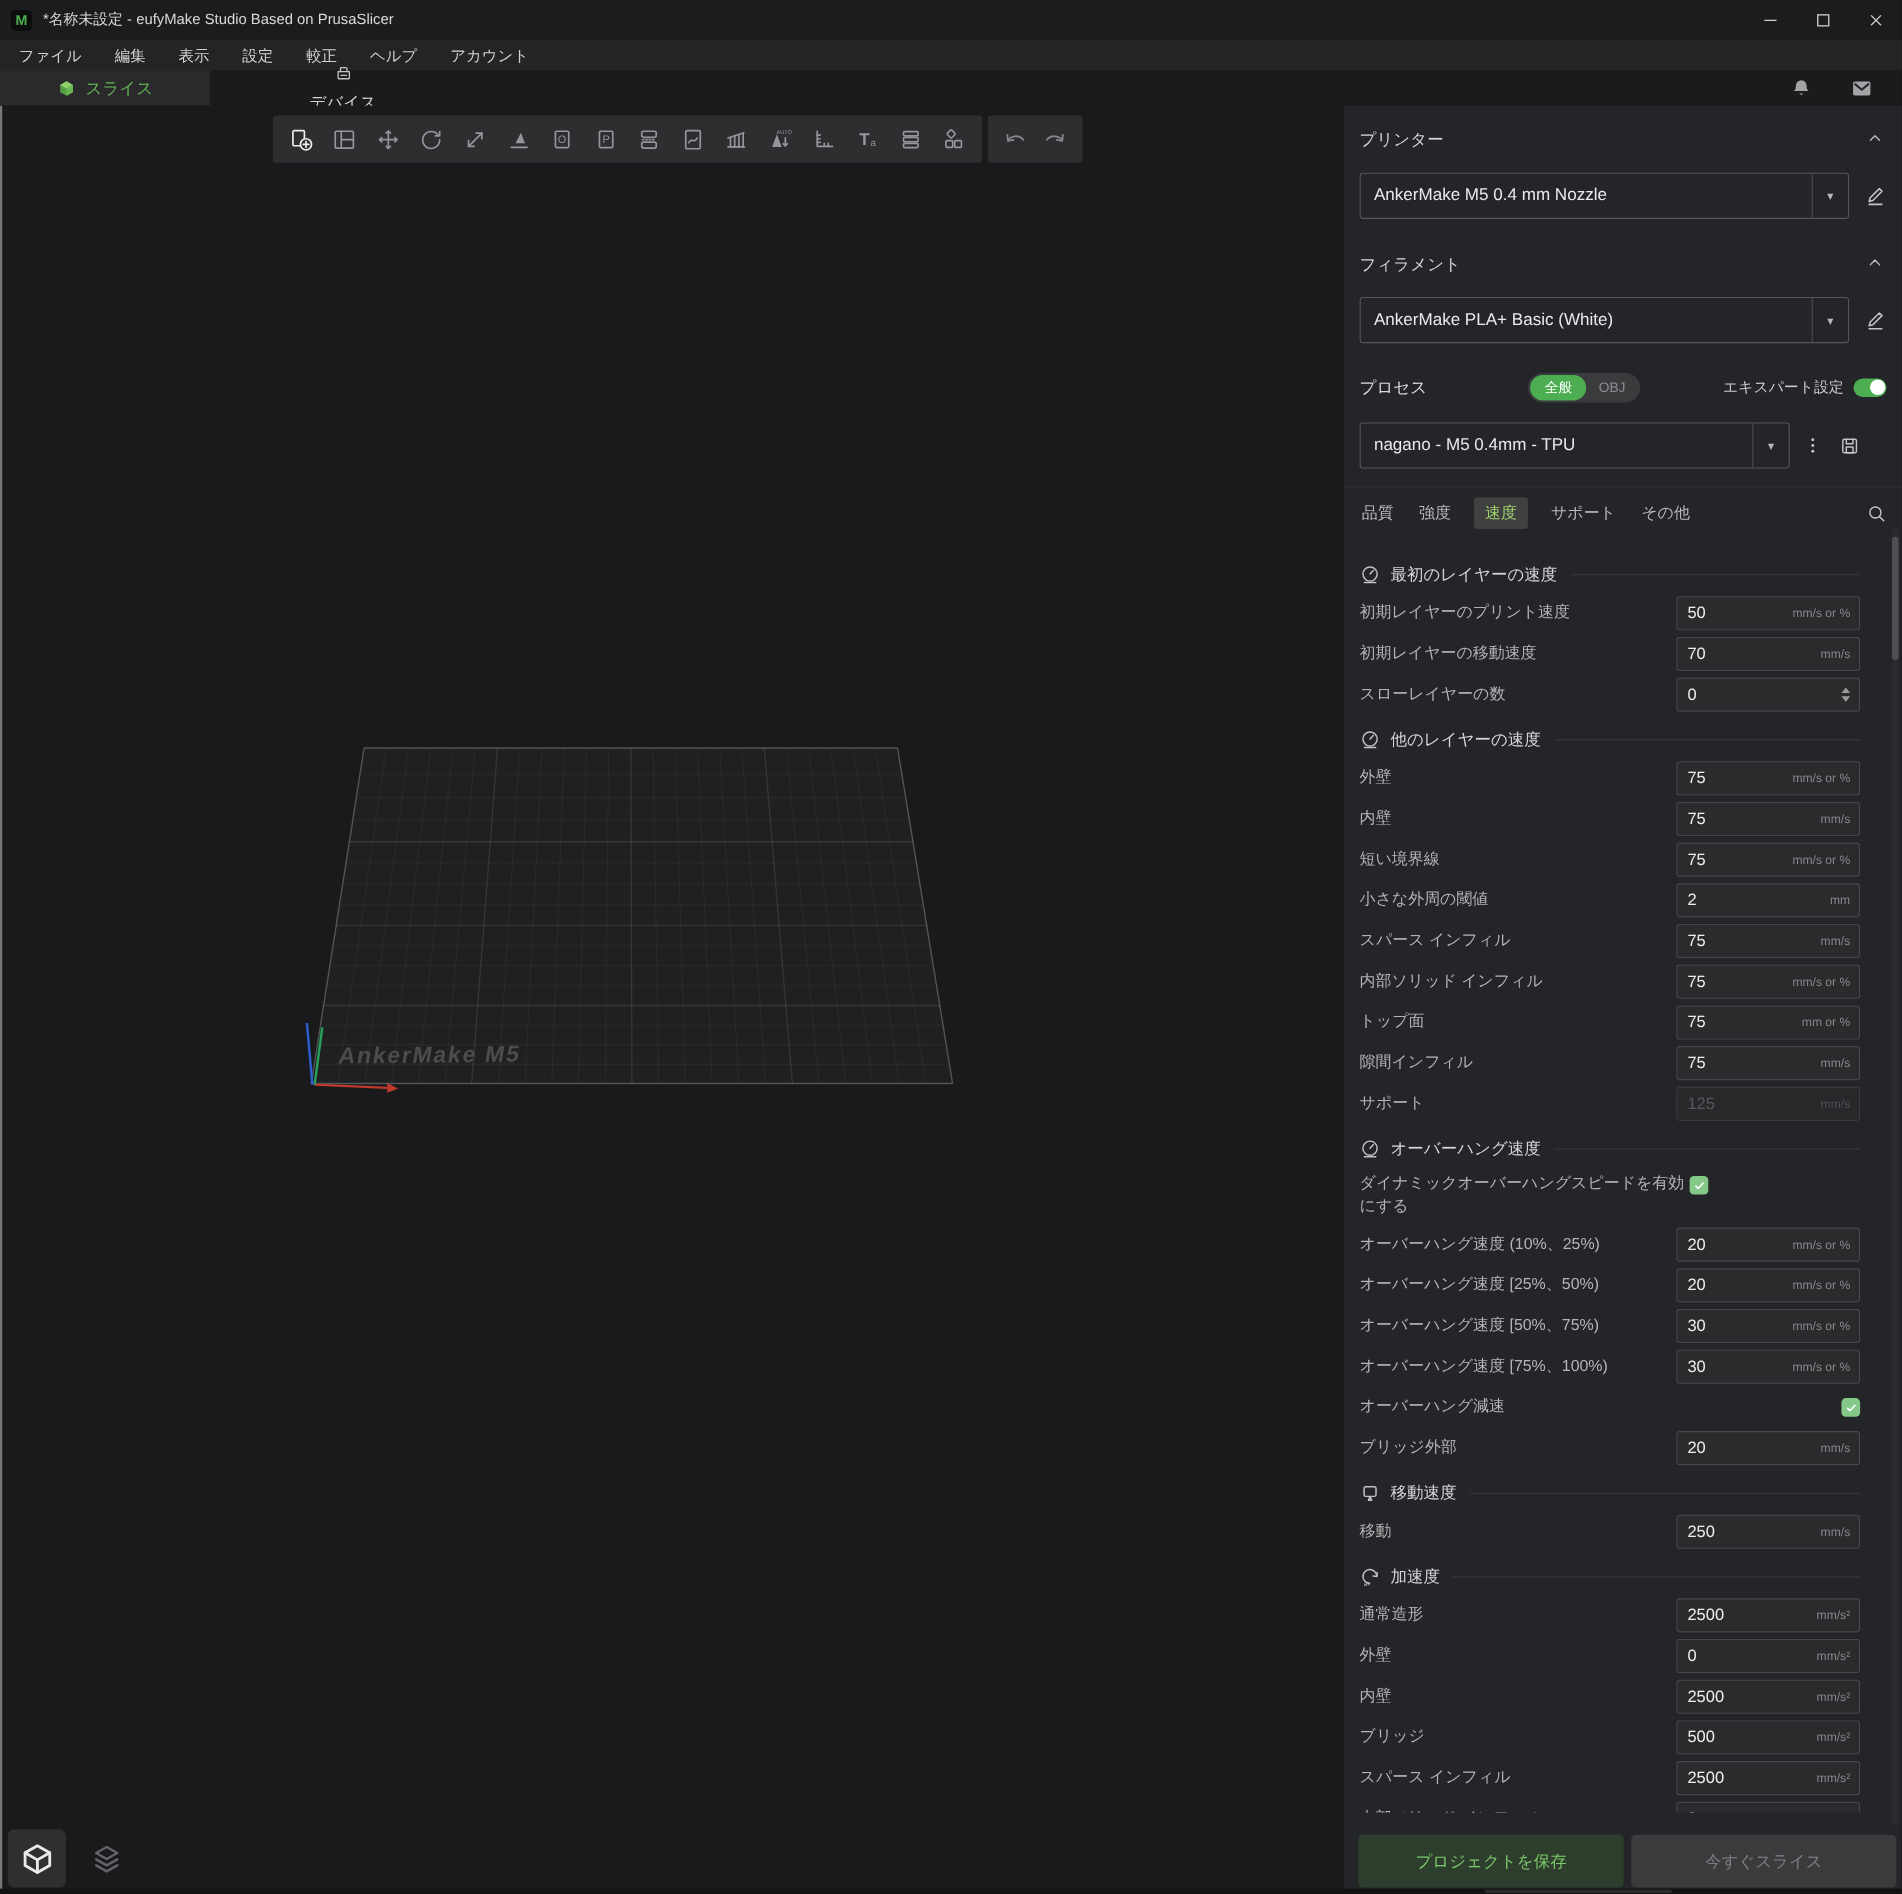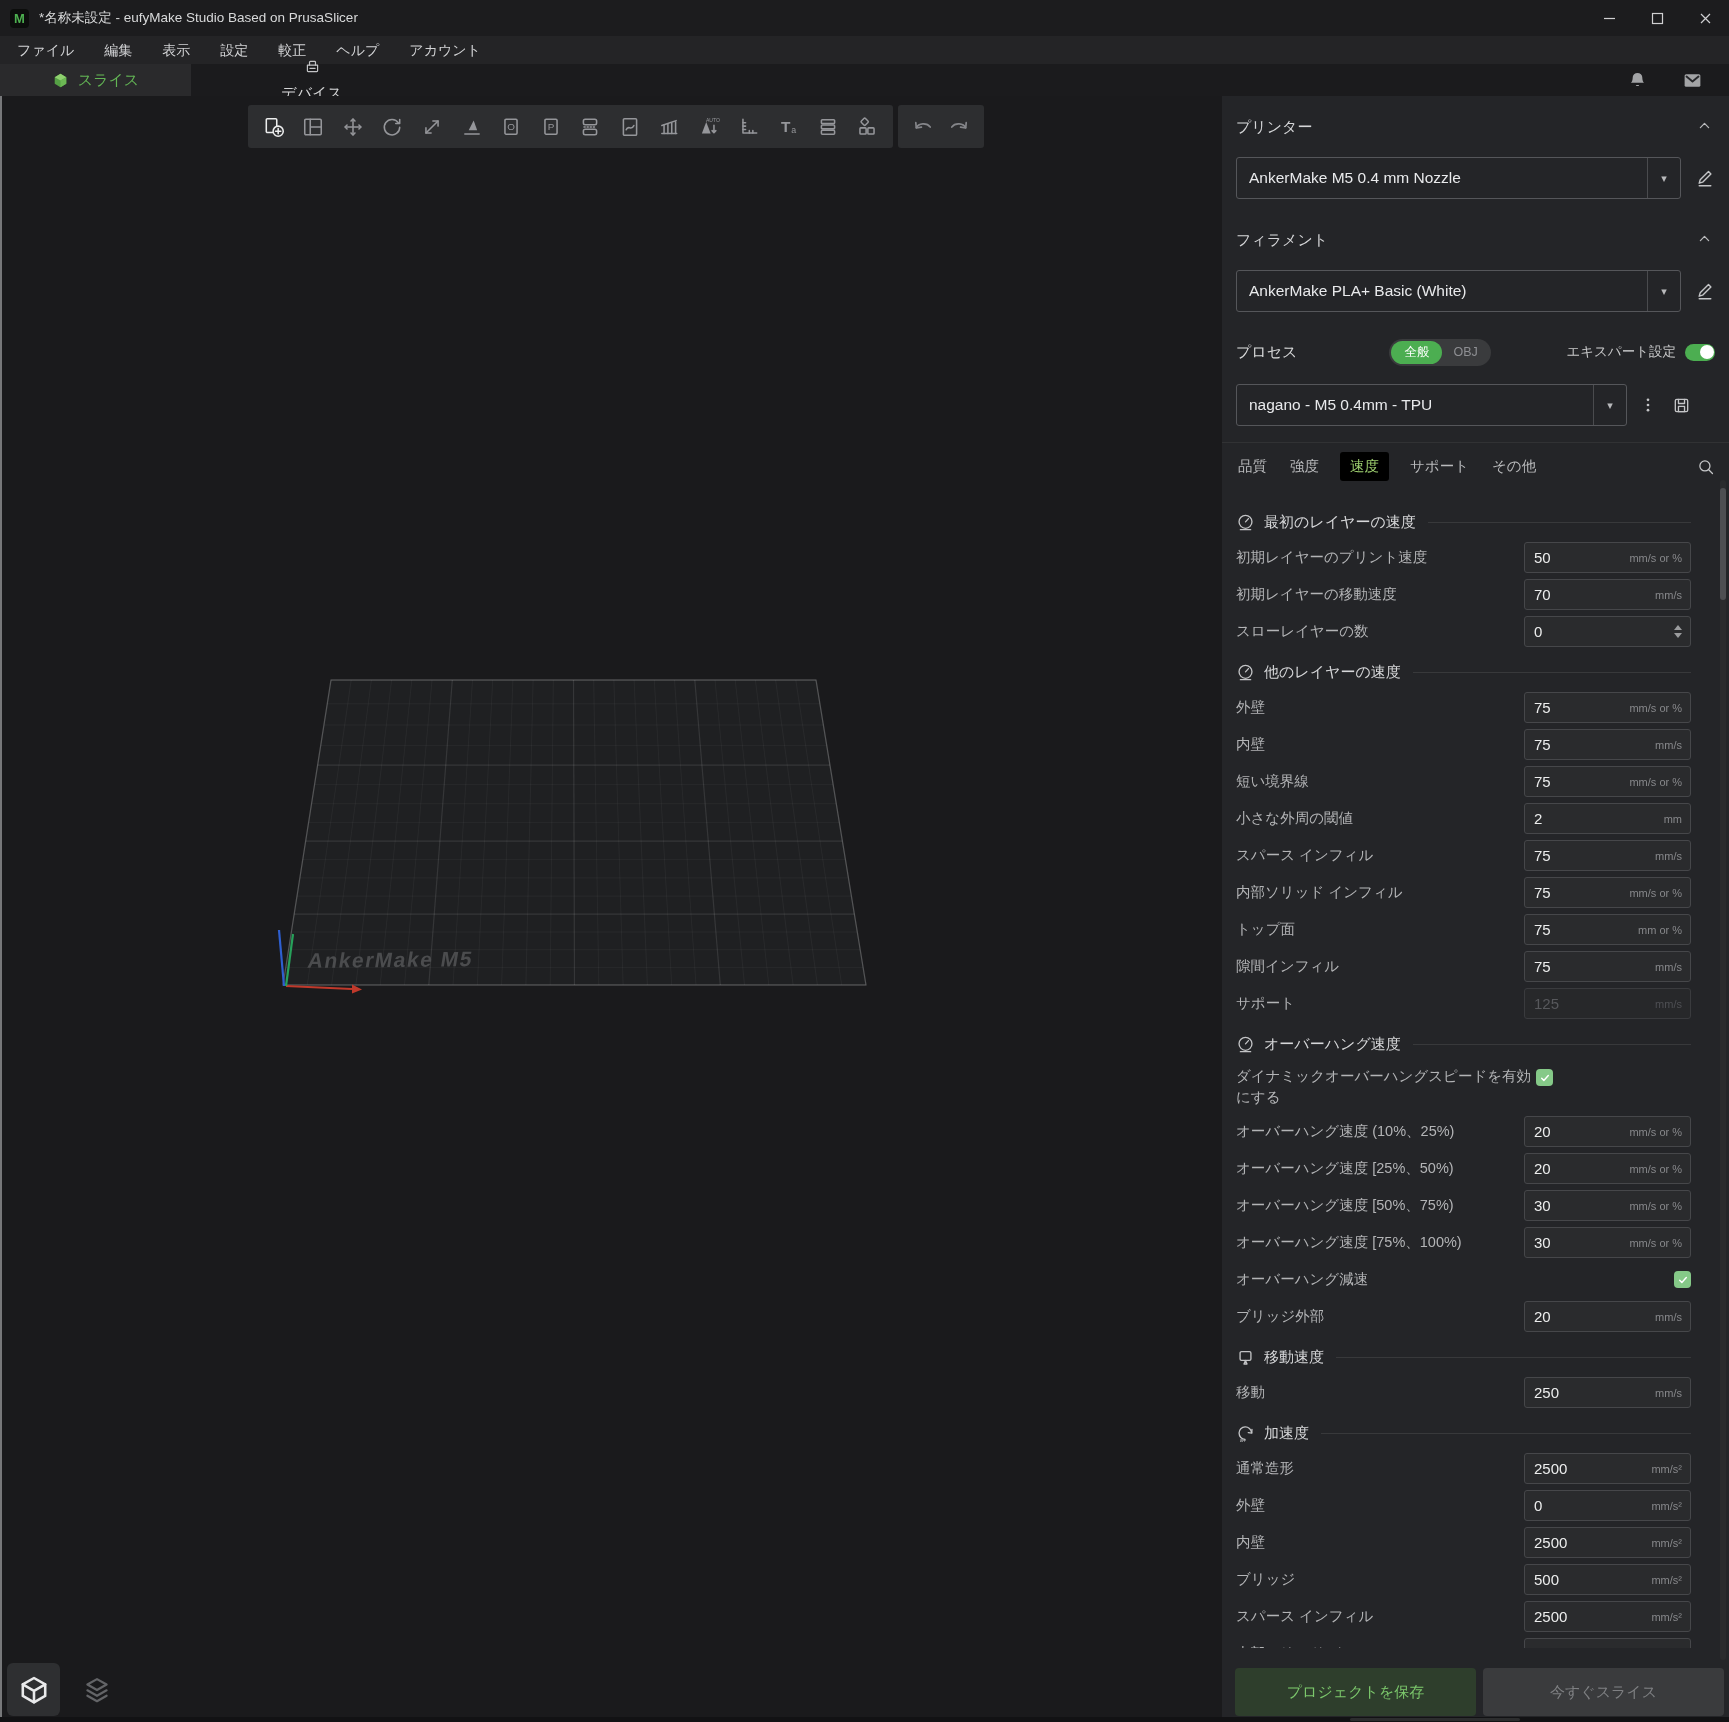--- a/index.html
+++ b/index.html
@@ -85,21 +85,21 @@
   .toggle{margin-left:9px;width:30px;height:17px;border-radius:999px;background:#4cae51;position:relative;}
   .toggle .knob{position:absolute;right:1.5px;top:1.5px;width:14px;height:14px;border-radius:50%;background:#fff;}
 
   .proc-ddrow{margin:18px 14px 0;display:flex;align-items:center;}
   .proc-ddrow .dd{flex:none;width:391px;}
   .kebab{width:18px;height:18px;color:#c4c5c7;margin-left:12px;}
   .floppy{width:19px;height:19px;color:#c4c5c7;margin-left:15px;}
 
   .tabs-row{margin-top:16px;border-top:1px solid #313234;padding:9px 14px 8px;display:flex;align-items:center;gap:19px;}
   .stab{font-size:14.5px;color:#b9babc;padding:5px 2px;}
-  .stab.active{background:#000000;color:#9ed06f;border-radius:3px;padding:5px 10px;}
+  .stab.active{background:#404040;color:#9ed06f;border-radius:3px;padding:5px 10px;}
   .stab-search{margin-left:auto;width:18px;height:18px;color:#c7c8ca;}
 
   .settings-scroll{flex:1;overflow:hidden;padding:8px 38px 0 14px;}
   .sec-title{display:flex;align-items:center;margin:16px 0 10px;}
   .sec-title .ic{width:19px;height:19px;color:#c2c3c5;margin-right:9px;}
   .sec-text{font-size:15px;color:#d6d7d9;white-space:nowrap;}
   .sec-line{flex:1;height:1px;background:#38393b;margin-left:12px;}
   .srow{display:flex;align-items:center;height:31px;margin-bottom:6px;}
   .srow.tall{height:auto;min-height:46px;align-items:flex-start;padding-top:2px;}
   .slabel{flex:1;font-size:14.5px;color:#b3b4b6;line-height:1.45;}

